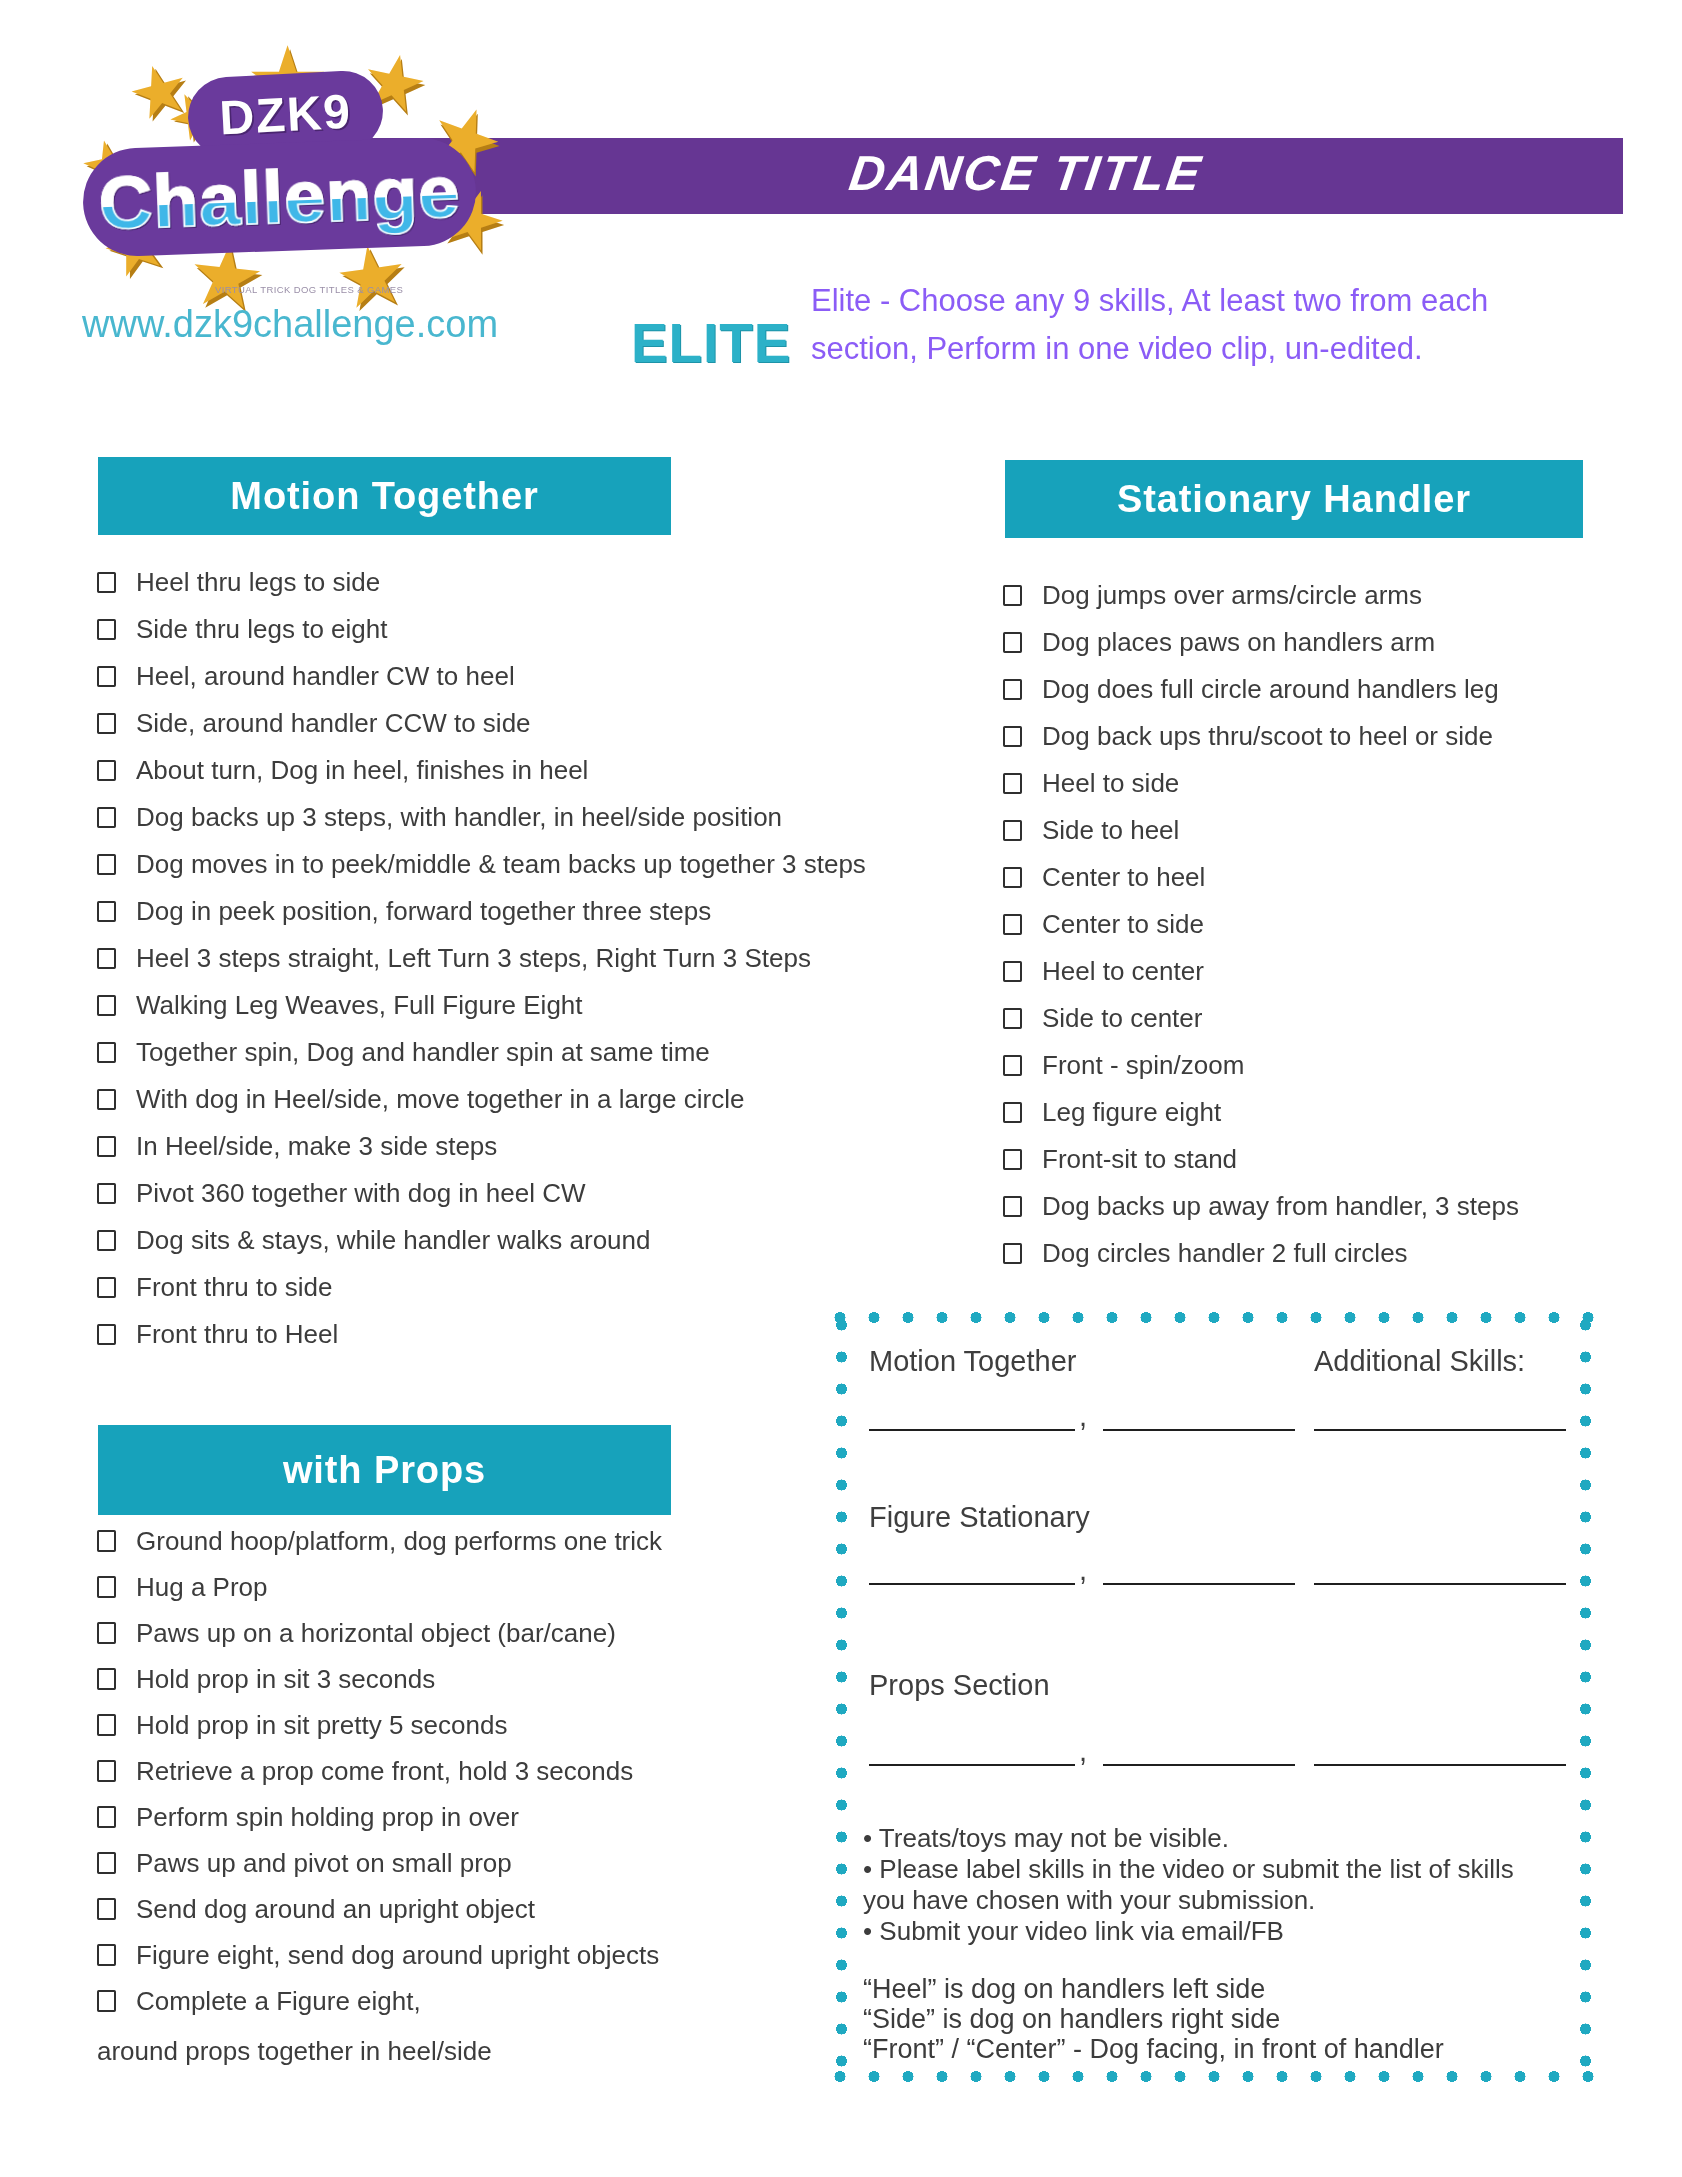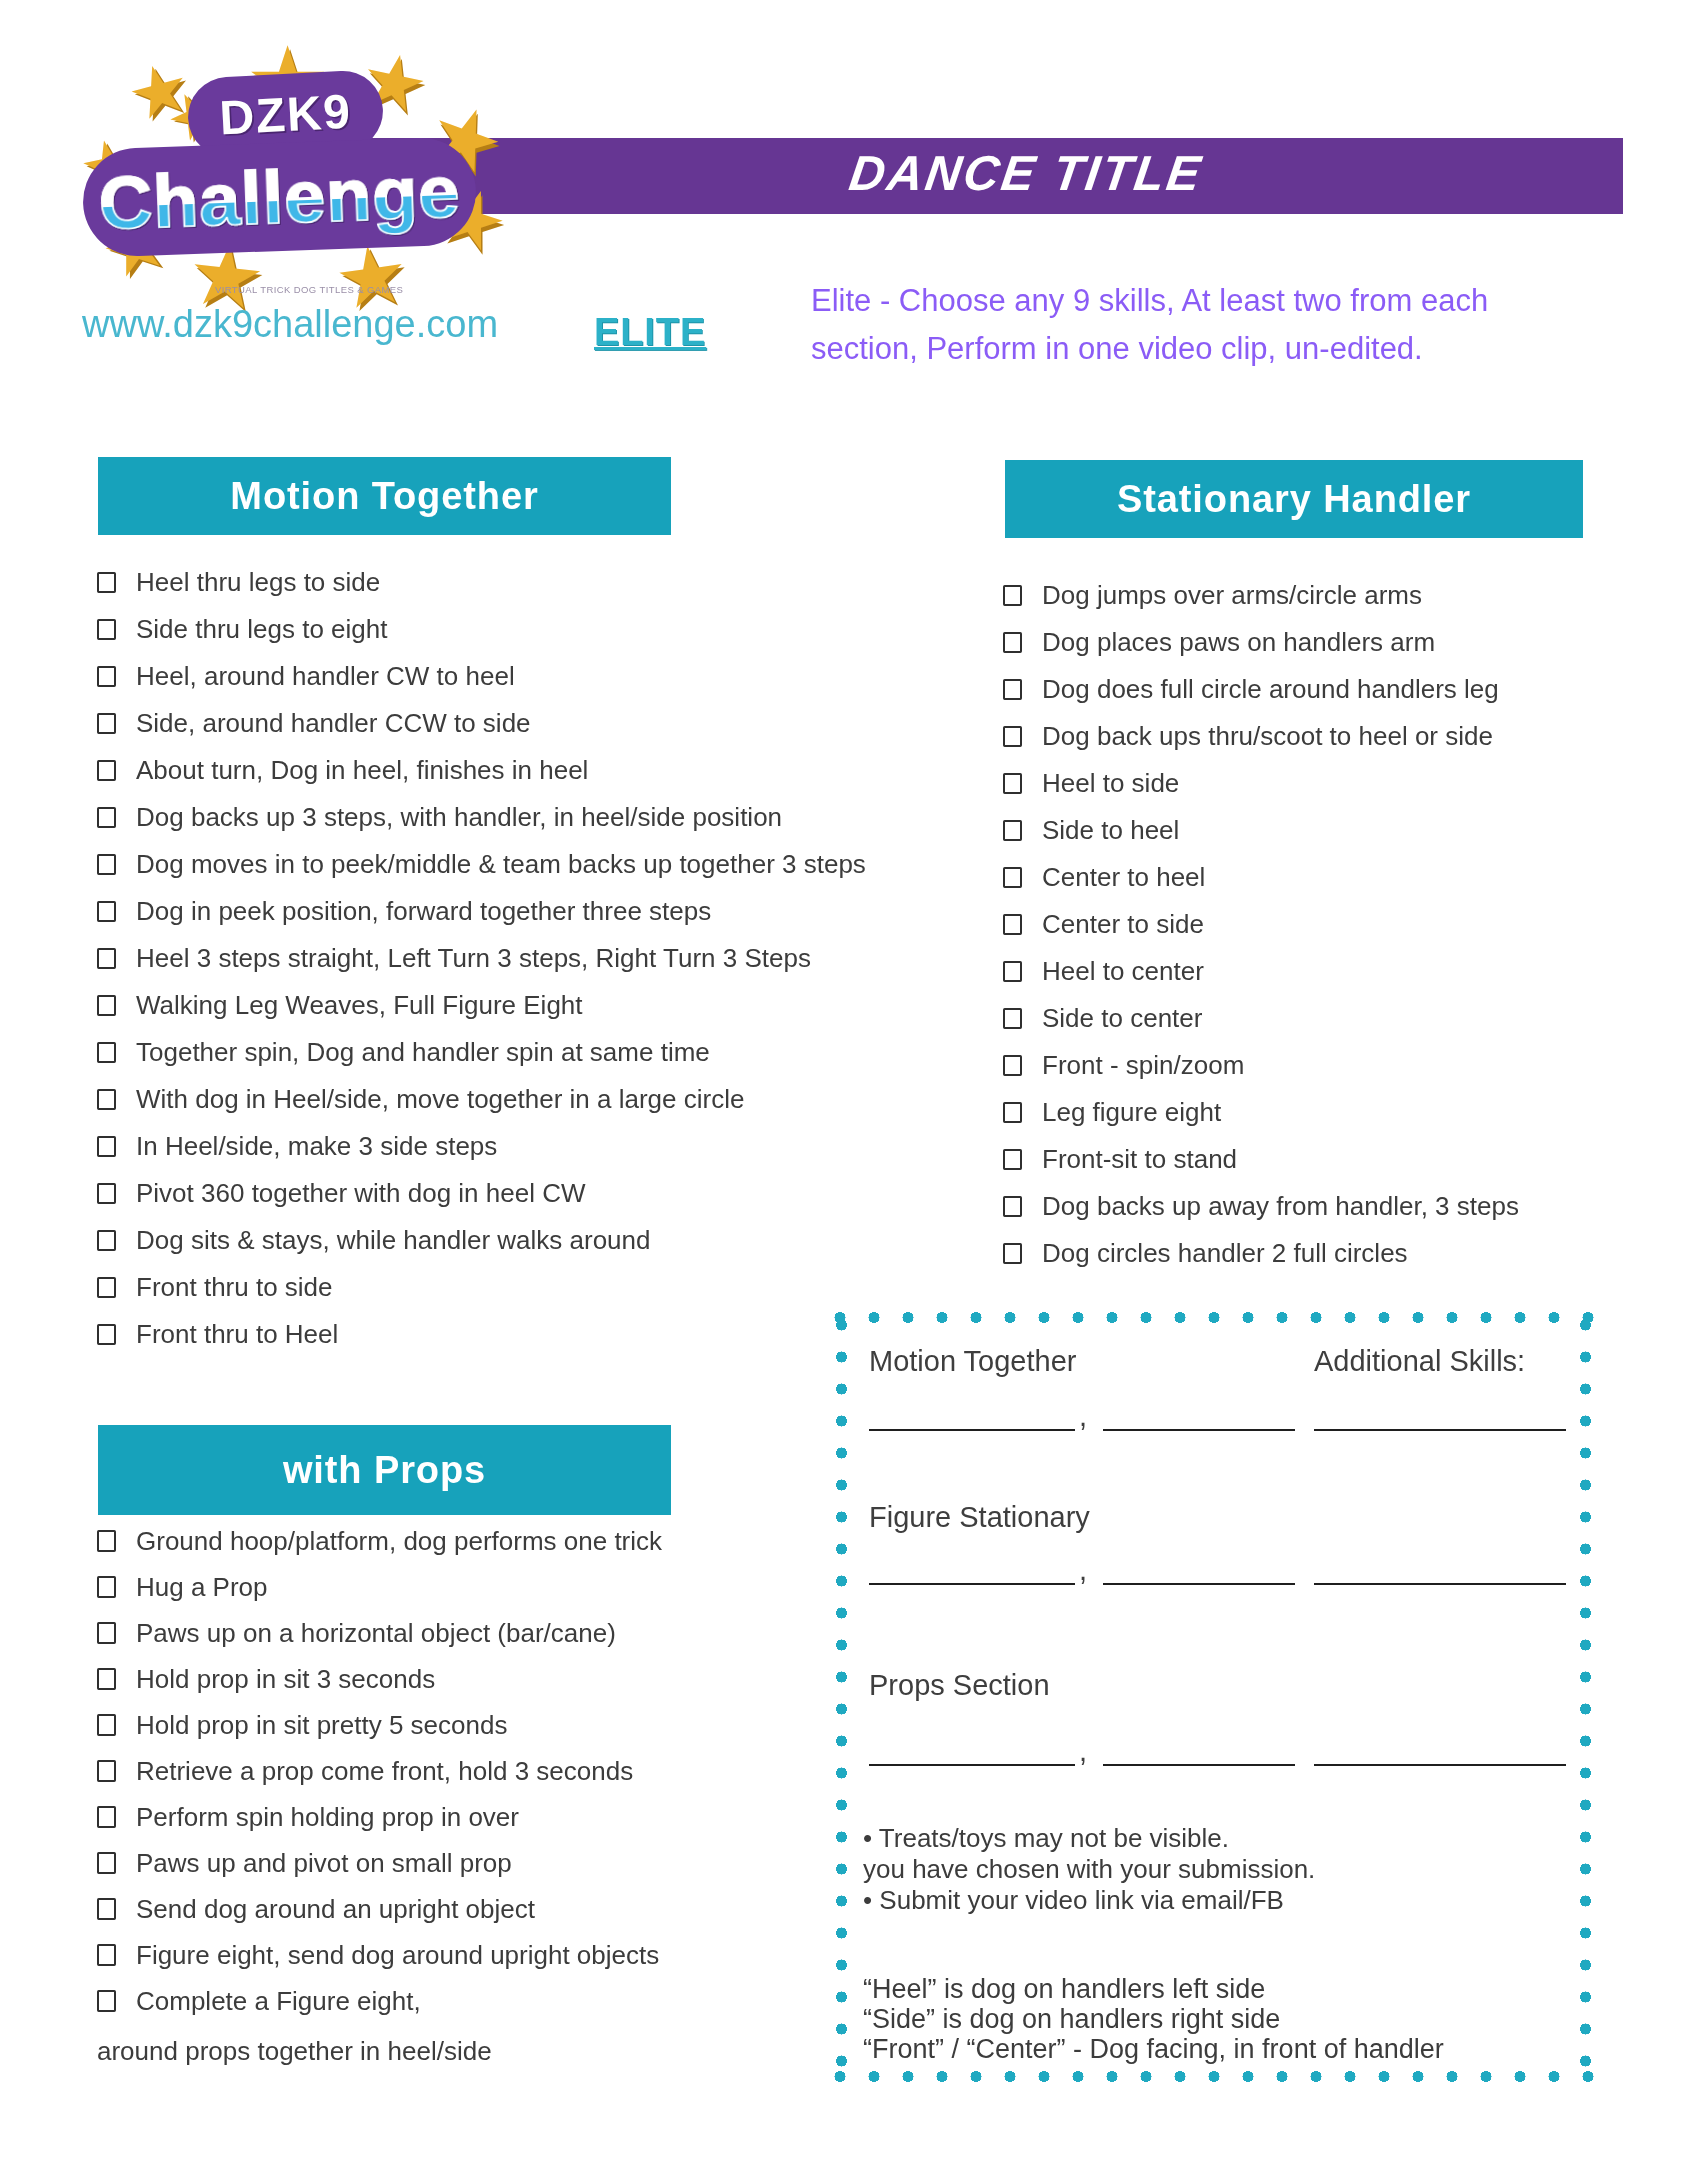--- a/index.html
+++ b/index.html
@@ -75,24 +75,23 @@
     position:absolute;left:215px;top:284px;
     font-size:9.5px;letter-spacing:0.4px;color:#9A8FA8;white-space:nowrap;
   }
   .url{
     position:absolute;left:82px;top:303px;
     font-size:38px;color:var(--teal-link);text-decoration:none;white-space:nowrap;
   }
 
   
   .elite{
-    position:absolute;left:594px;top:311px;
-    font-size:38px;font-weight:900;letter-spacing:0.9px;color:var(--teal-text);
+    position:absolute;left:631px;top:311px;
+    font-size:55px;font-weight:900;letter-spacing:0.9px;color:var(--teal-text);
     text-shadow:0.9px 0.9px 0 #1d93a8;
-    text-decoration:underline;
   }
   .description{
     position:absolute;left:811px;top:277px;width:707px;
     font-size:31px;line-height:48px;color:#8b5cf6;
   }
 
   
   .sec-header{
     position:absolute;background:var(--teal);
     display:flex;align-items:center;justify-content:center;
@@ -455,20 +454,21 @@
   <div class="blank r2 seg2"></div>
   <div class="blank r2 seg3"></div>
 
   <div class="blank r3 seg1"></div>
   <span class="comma c3">,</span>
   <div class="blank r3 seg2"></div>
   <div class="blank r3 seg3"></div>
 
   <div class="notes">
     <div>• Treats/toys may not be visible.</div>
+    <div>• Please label skills in the video or submit the list of skills</div>
     <div>you have chosen with your submission.</div>
     <div>• Submit your video link via email/FB</div>
   </div>
 
   <div class="definitions">
     <div>“Heel” is dog on handlers left side</div>
     <div>“Side” is dog on handlers right side</div>
     <div>“Front” / “Center” - Dog facing, in front of handler</div>
   </div>
 

